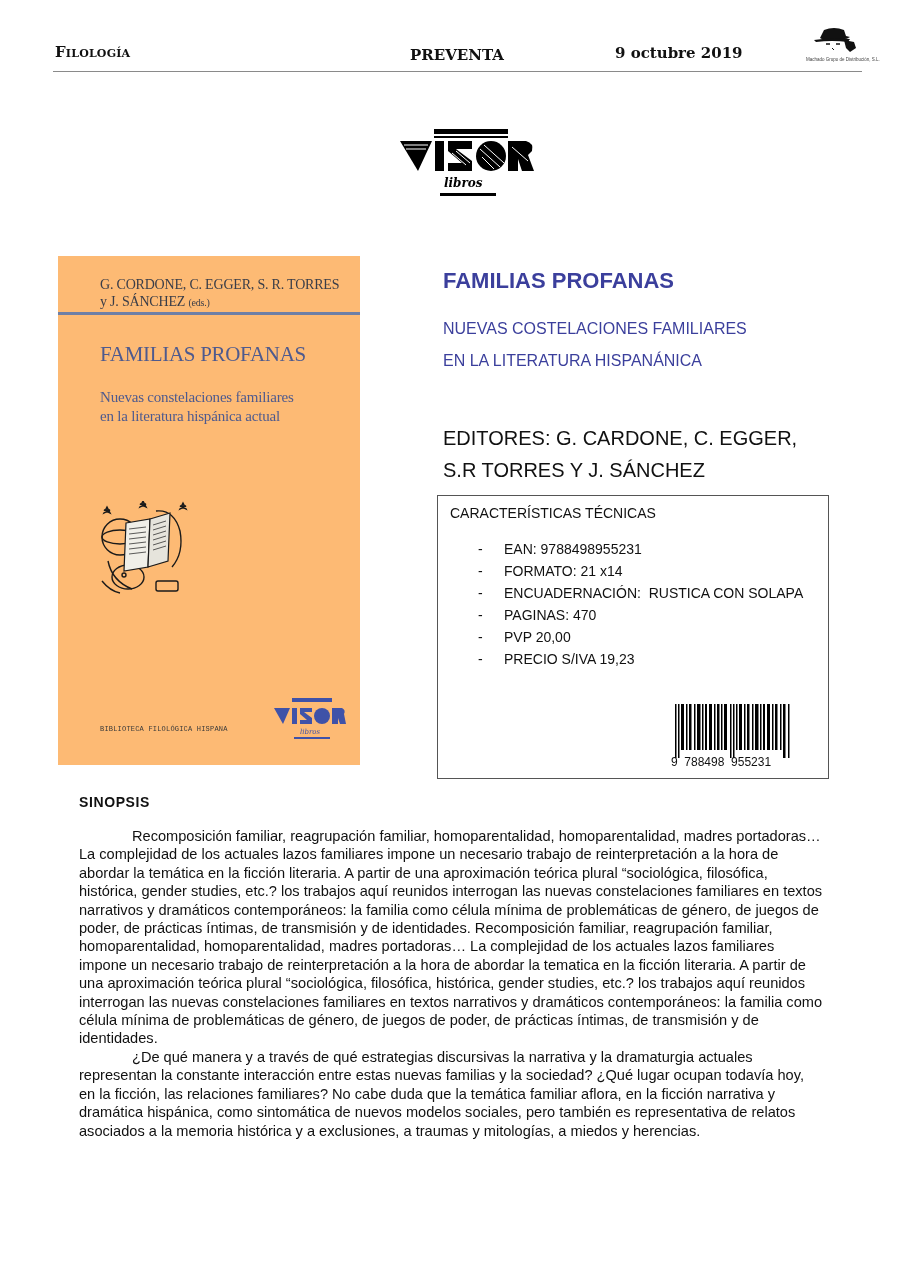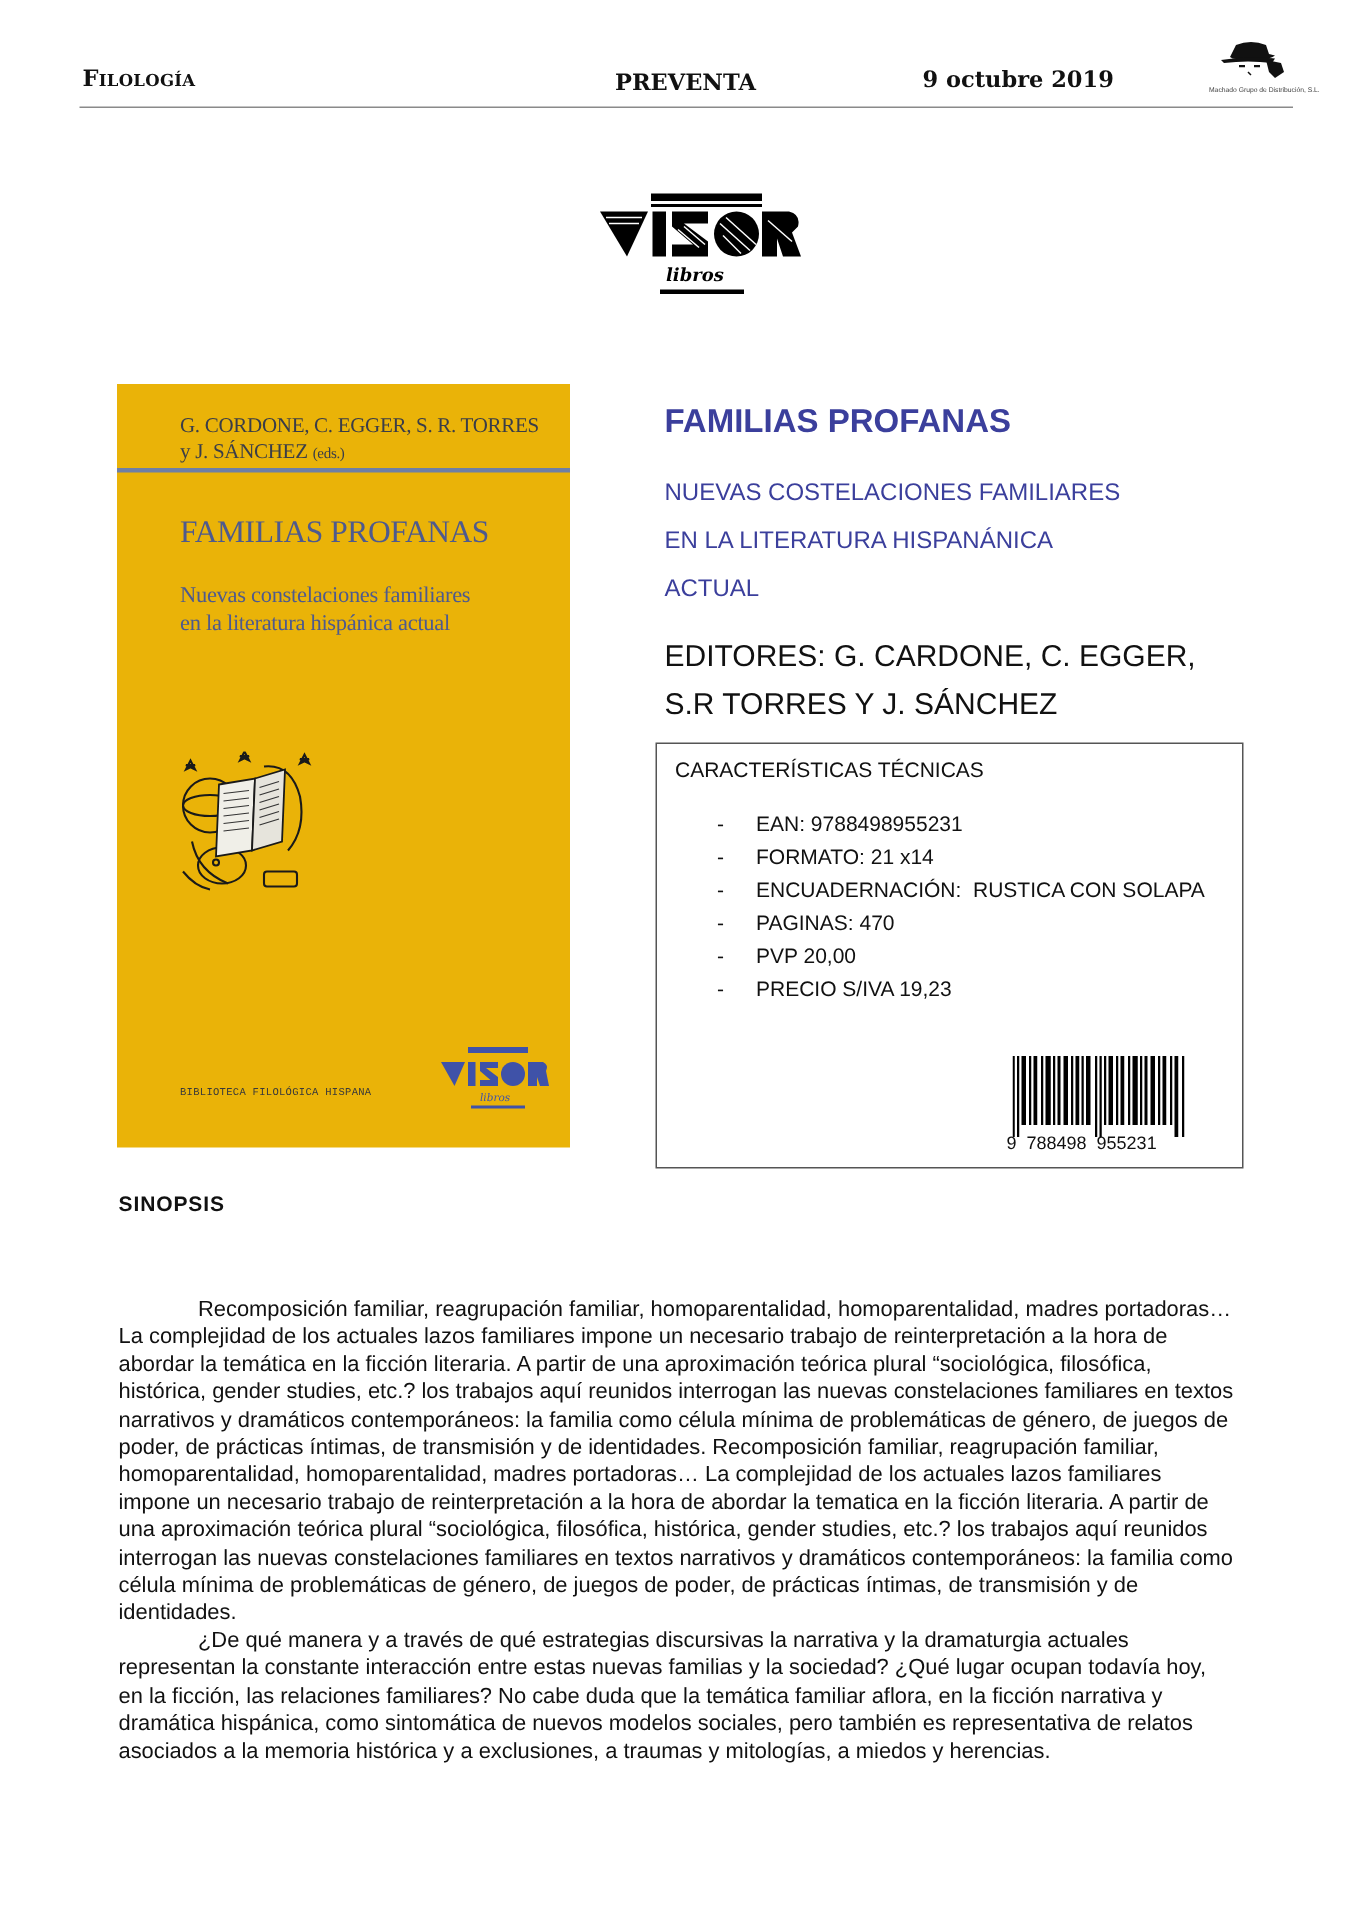--- a/index.html
+++ b/index.html
@@ -9,21 +9,21 @@
   #hdr-section { left: 55px; top: 43px; font-variant: small-caps; letter-spacing: 0.2px; }
   #hdr-status { left: 410px; top: 46px; }
   #hdr-date { left: 615px; top: 44px; }
   .hdr-rule { position: absolute; left: 53px; top: 71px; width: 809px; height: 1px; background: #8a8a8a; }
 
   .distrib-logo { position: absolute; left: 806px; top: 26px; width: 60px; height: 40px; }
   .distrib-logo .caption { position: absolute; left: 0; top: 31px; width: 60px; font-size: 4.5px; color: #444; text-align: center; white-space: nowrap; }
 
   .publisher-logo { position: absolute; left: 400px; top: 127px; width: 134px; height: 74px; }
 
-  .cover { position: absolute; left: 78px; top: 256px; width: 302px; height: 509px; background: #eab308; }
+  .cover { position: absolute; left: 58px; top: 256px; width: 302px; height: 509px; background: #fdba74; }
   .cover .authors { position: absolute; left: 42px; top: 20px; font-family: "Liberation Serif", serif; font-size: 14px; line-height: 17px; color: #3a3d48; letter-spacing: -0.2px; }
   .cover .authors .eds { font-size: 10px; }
   .cover .rule { position: absolute; left: 0; top: 56px; width: 302px; height: 3px; background: #6e7fa6; }
   .cover .ctitle { position: absolute; left: 42px; top: 86px; font-family: "Liberation Serif", serif; font-size: 21px; color: #4e5a8e; letter-spacing: -0.3px; }
   .cover .csub { position: absolute; left: 42px; top: 132px; font-family: "Liberation Serif", serif; font-size: 15px; line-height: 19px; color: #4e5a8e; letter-spacing: -0.2px; }
   .cover .emblem { position: absolute; left: 40px; top: 245px; width: 96px; height: 100px; }
   .cover .series { position: absolute; left: 42px; top: 469px; font-family: Liberation Mono, monospace; font-size: 7px; color: #3a3a3a; letter-spacing: 0.2px; }
   .cover .mini-logo { position: absolute; left: 216px; top: 440px; width: 72px; height: 46px; }
 
   .book-title { position: absolute; left: 443px; top: 268px; font-family: "Liberation Sans", sans-serif; font-weight: bold; font-size: 22px; color: #3b3f9c; }
@@ -33,21 +33,21 @@
   .specs-box { position: absolute; left: 437px; top: 495px; width: 392px; height: 284px; border: 1px solid #555; box-sizing: border-box; }
   .specs-box .specs-title { position: absolute; left: 12px; top: 9px; font-size: 14px; color: #111; }
   .specs-box ul { list-style: none; margin: 0; padding: 0; position: absolute; left: 40px; top: 42px; }
   .specs-box li { font-size: 14px; line-height: 22px; color: #111; position: relative; padding-left: 26px; white-space: nowrap; }
   .specs-box li .dash { position: absolute; left: 0; top: 0; }
   .barcode { position: absolute; left: 233px; top: 208px; width: 122px; height: 64px; }
   .barcode .bars { position: absolute; left: 4px; top: 0; width: 116px; height: 54px; }
   .barcode .digits { position: absolute; left: 0; top: 52px; width: 122px; font-size: 12px; line-height: 12px; color: #111; white-space: pre; }
 
   .synopsis-title { position: absolute; left: 79px; top: 794px; font-weight: bold; font-size: 14px; letter-spacing: 0.6px; color: #111; }
-  .synopsis { position: absolute; left: 79px; top: 827px; width: 745px; font-size: 14.6px; line-height: 18.4px; color: #111; margin-top: 37px; }
+  .synopsis { position: absolute; left: 79px; top: 827px; width: 745px; font-size: 14.6px; line-height: 18.4px; color: #111; }
   .synopsis p { margin: 0; text-indent: 53px; text-align: left; }
 </style>
 </head>
 <body>
 
 <div class="hdr" id="hdr-section">Filología</div>
 <div class="hdr" id="hdr-status">PREVENTA</div>
 <div class="hdr" id="hdr-date">9 octubre 2019</div>
 <div class="distrib-logo">
   <svg width="60" height="32" viewBox="0 0 60 32">
@@ -135,21 +135,20 @@
     <path d="M58 12 L68 12 Q72 14 70 18 L72 28 L66 28 L64 22 L64 28 L58 28 Z" fill="#3f52a8"></path>
     <text x="26" y="38" font-family="DejaVu Serif, serif" font-style="italic" font-size="7" fill="#3f52a8">libros</text>
     <rect x="20" y="41" width="36" height="2" fill="#3f52a8"></rect>
   </svg>
 </div>
 
 <div class="book-title">FAMILIAS PROFANAS</div>
 <div class="book-subtitle">
   <div>NUEVAS COSTELACIONES FAMILIARES</div>
   <div>EN LA LITERATURA HISPANÁNICA</div>
-  <div>ACTUAL</div>
 </div>
 <div class="book-editors">
   <div>EDITORES: G. CARDONE, C. EGGER,</div>
   <div>S.R TORRES Y J. SÁNCHEZ</div>
 </div>
 
 <div class="specs-box">
   <div class="specs-title">CARACTERÍSTICAS TÉCNICAS</div>
   <ul>
     <li><span class="dash">-</span><span>EAN: 9788498955231</span></li>

